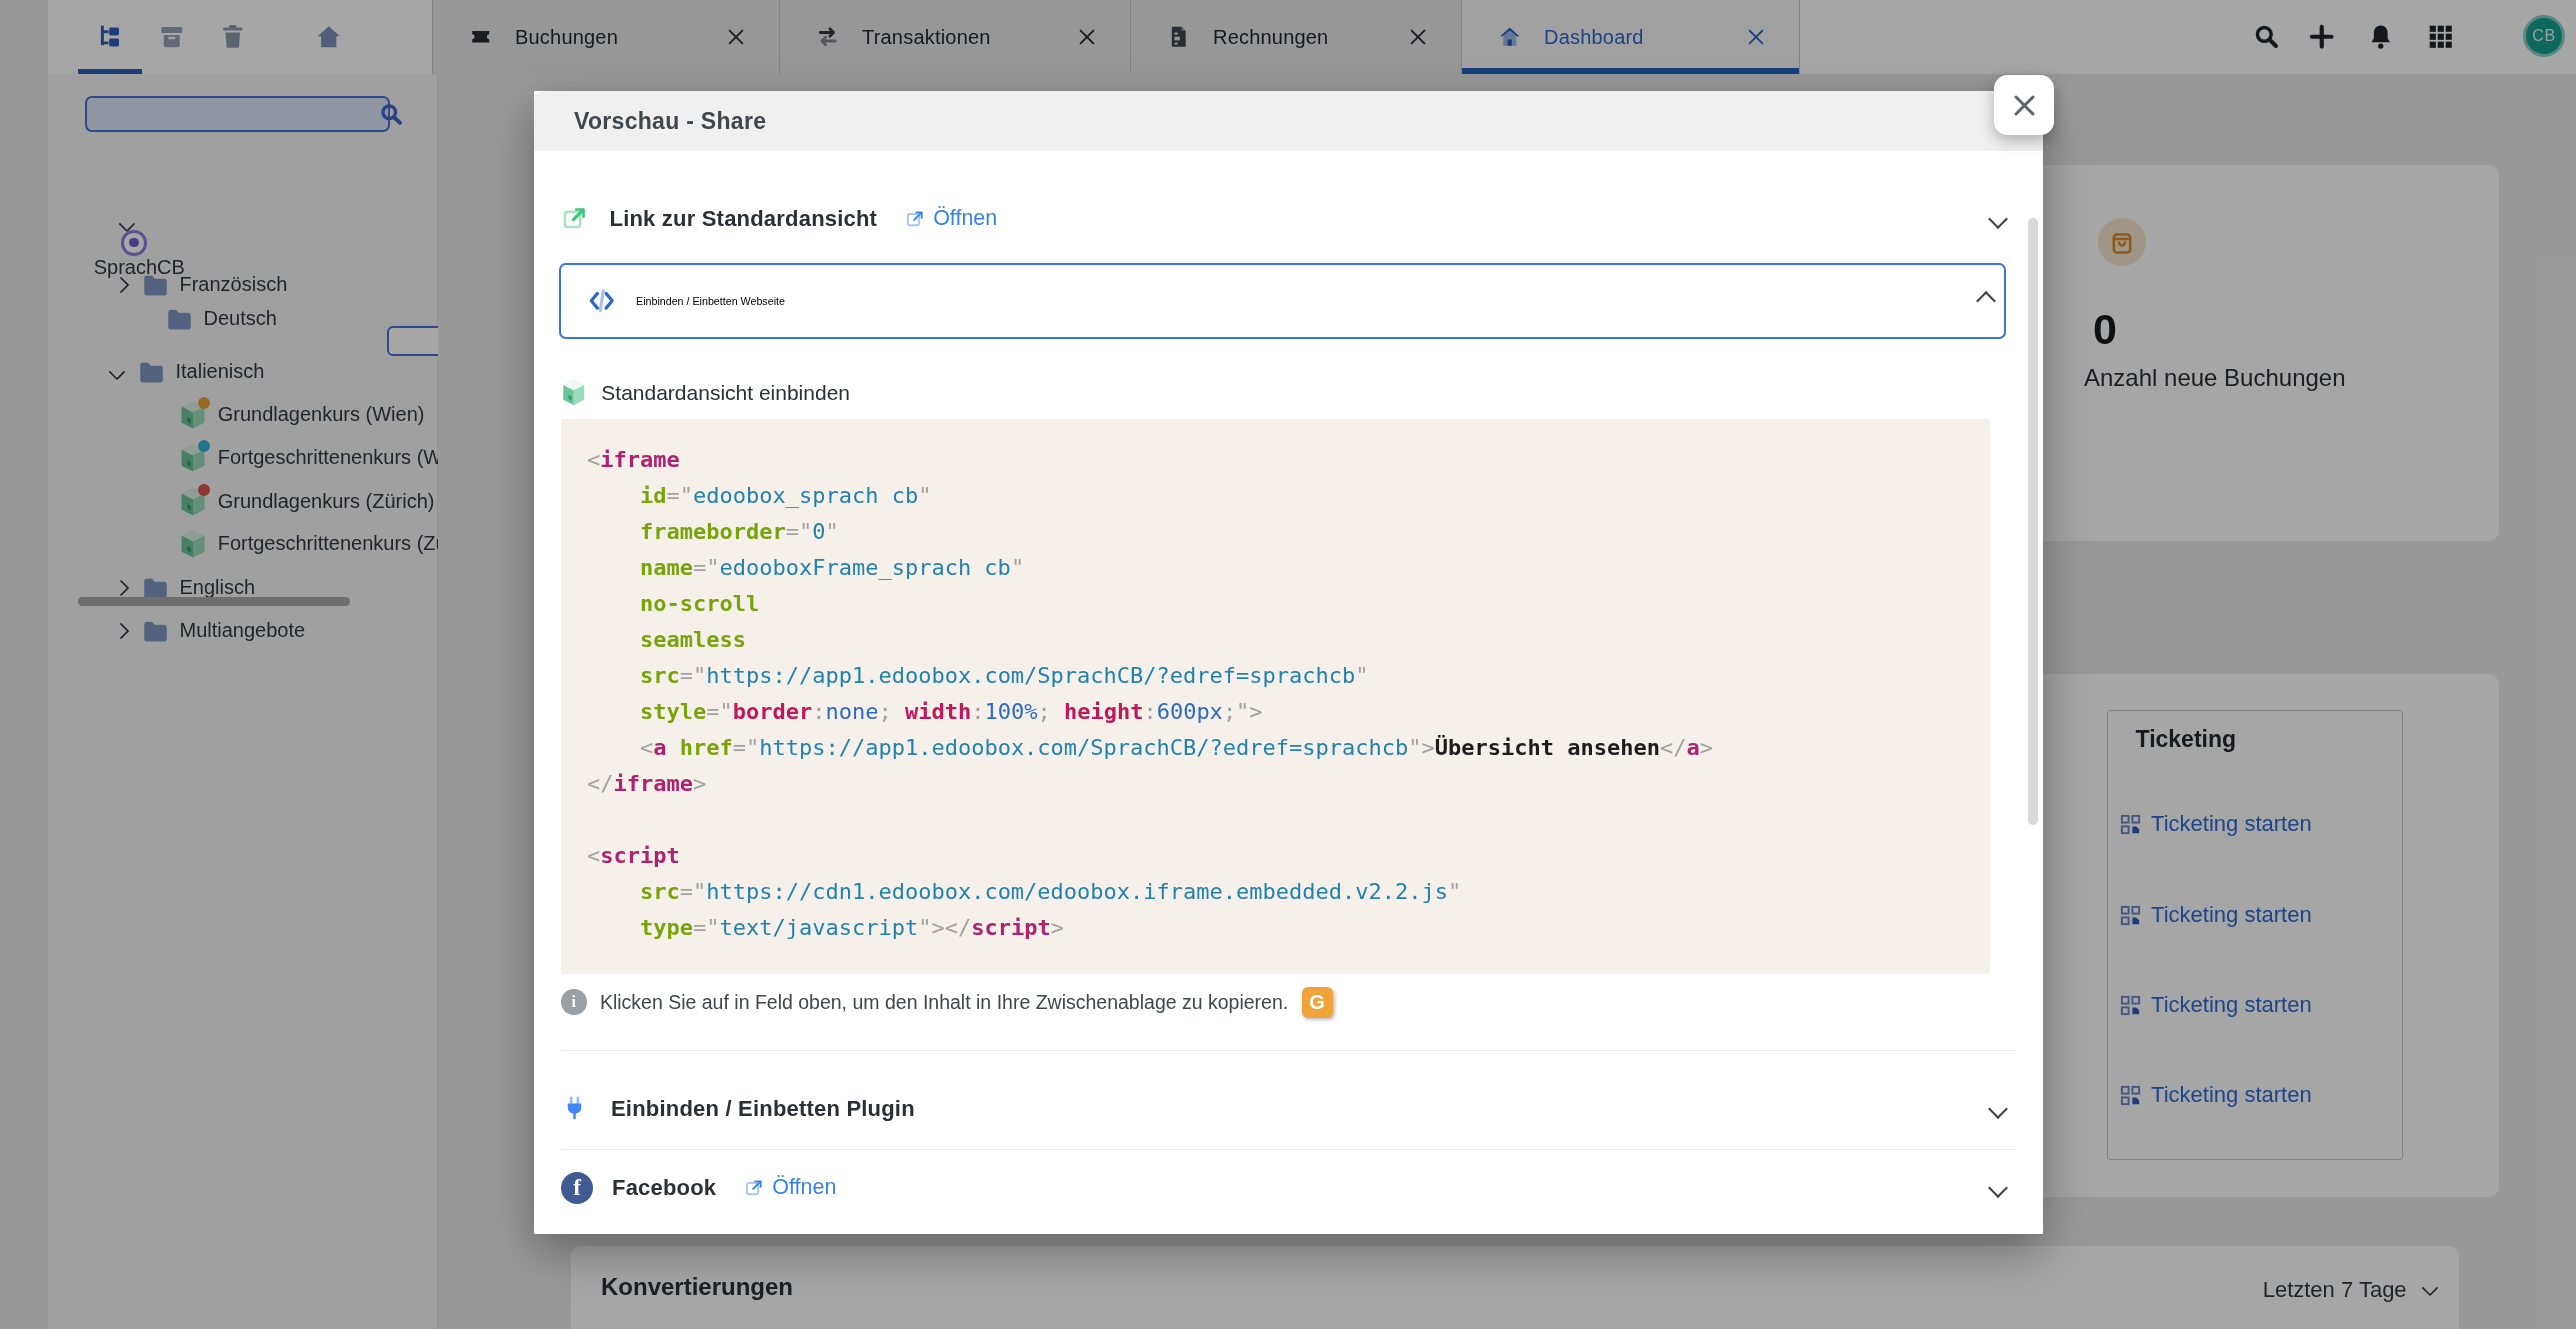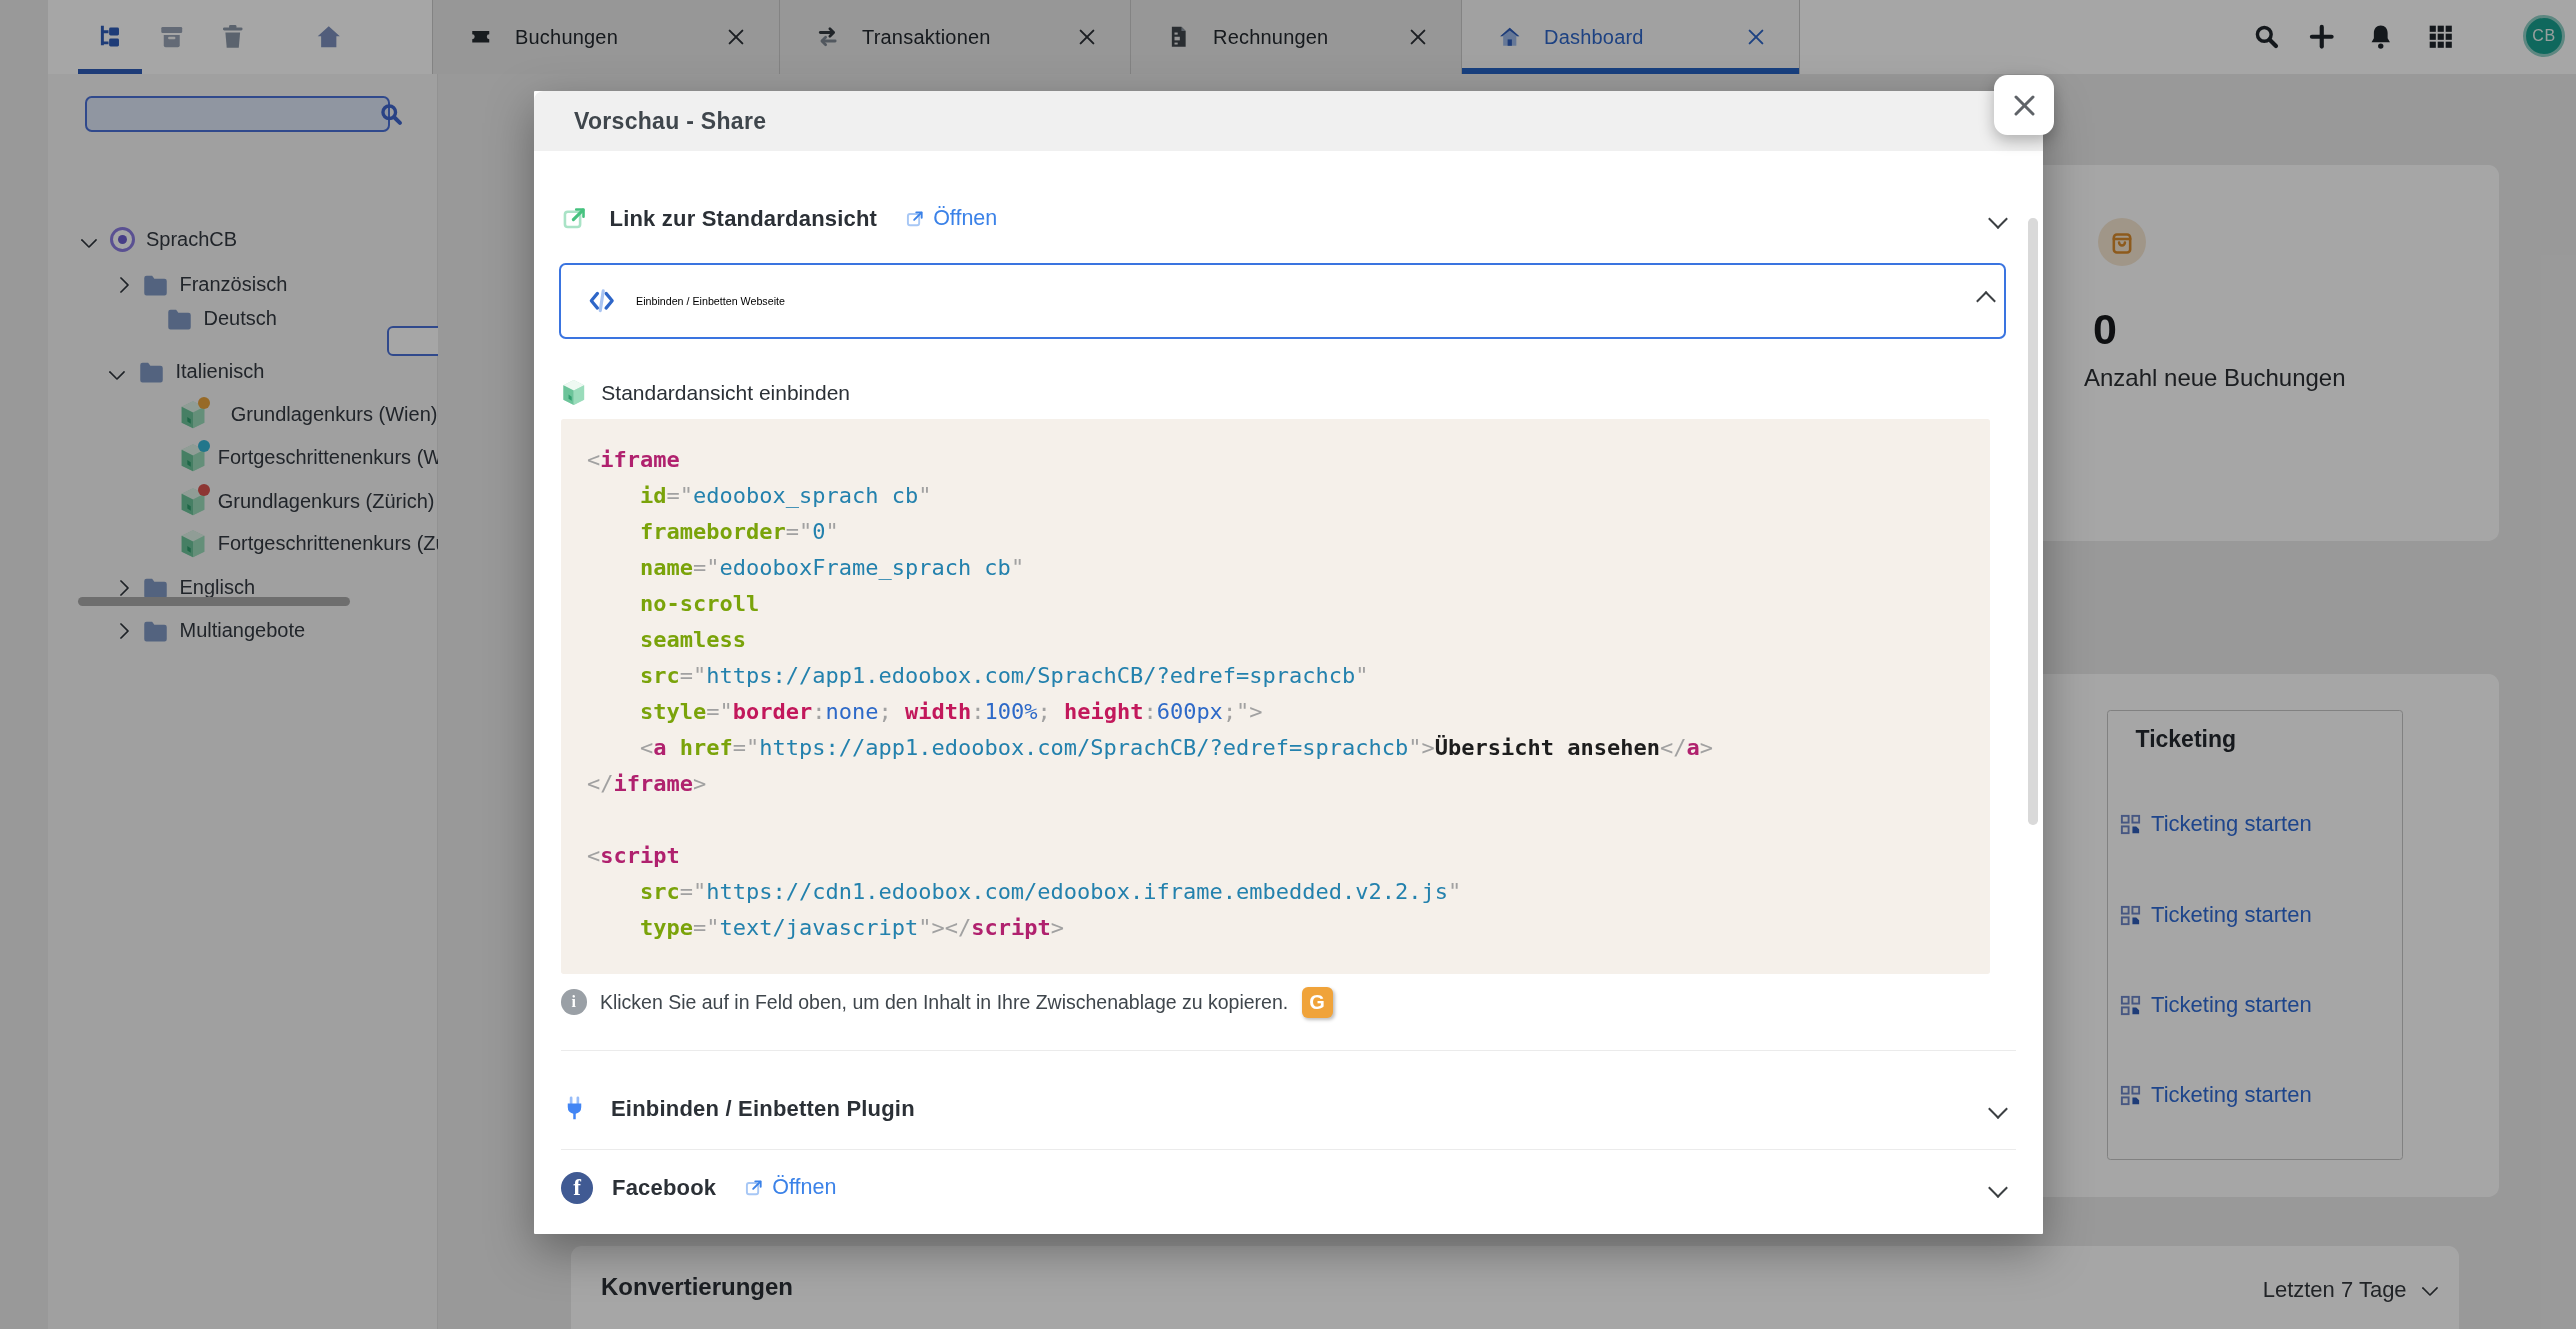--- a/index.html
+++ b/index.html
@@ -238,21 +238,21 @@
 
     <div class="sidebar">
       <input class="srch" value="" placeholder="" style="">
       <span class="srch-ic">
         <svg viewBox="0 0 24 24" fill="none" stroke="currentColor">
             <circle cx="10" cy="10" r="5.6" stroke-width="3"></circle>
             <line x1="14.4" y1="14.4" x2="19.5" y2="19.5" stroke-width="3.6" stroke-linecap="round"></line>
           </svg>
       </span>
 
-      <div class="trow" style="top:144px;padding-left:35px;">
+      <div class="trow" style="top:144px;padding-left:35px;flex-direction:column;">
         <span class="chev"></span>
         <span class="target"></span>
         <span class="lab">SprachCB</span>
       </div>
       <div class="trow" style="top:189px;padding-left:67px;">
         <span class="chev r"></span>
         <span class="folder">
             <svg viewBox="0 0 24 22" fill="currentColor">
               <path d="M2 4.5A2 2 0 0 1 4 2.5h5l2 2.6h9a2 2 0 0 1 2 2V18a2 2 0 0 1-2 2H4a2 2 0 0 1-2-2z"></path>
             </svg>
@@ -271,21 +271,21 @@
       <div class="trow" style="top:276px;padding-left:63px;">
         <span class="chev"></span>
         <span class="folder">
             <svg viewBox="0 0 24 22" fill="currentColor">
               <path d="M2 4.5A2 2 0 0 1 4 2.5h5l2 2.6h9a2 2 0 0 1 2 2V18a2 2 0 0 1-2 2H4a2 2 0 0 1-2-2z"></path>
             </svg>
           </span>
         <span class="lab">Italienisch</span>
       </div>
 
-      <div class="trow" style="top:319px;padding-left:131px;gap:13px;">
+      <div class="trow" style="top:319px;padding-left:131px;">
         <span class="cubewrap">
           <svg viewBox="0 0 24 26" width="28" height="29.5">
               <path d="M12 1l10 5v14l-10 5L2 20V6z" fill="#bfe6d2"></path>
               <path d="M12 1l10 5-10 5L2 6z" fill="#def2e7"></path>
               <path d="M12 11v14L2 20V6z" fill="#6cc49a"></path>
               <path d="M12 11v14l10-5V6z" fill="#9adcbb"></path>
               <path d="M7 15l3 2v4l-3-2z" fill="#2f9e6e"></path>
             </svg>
           <span class="dot" style="background-color: rgb(232, 163, 61);"></span>
         </span>

